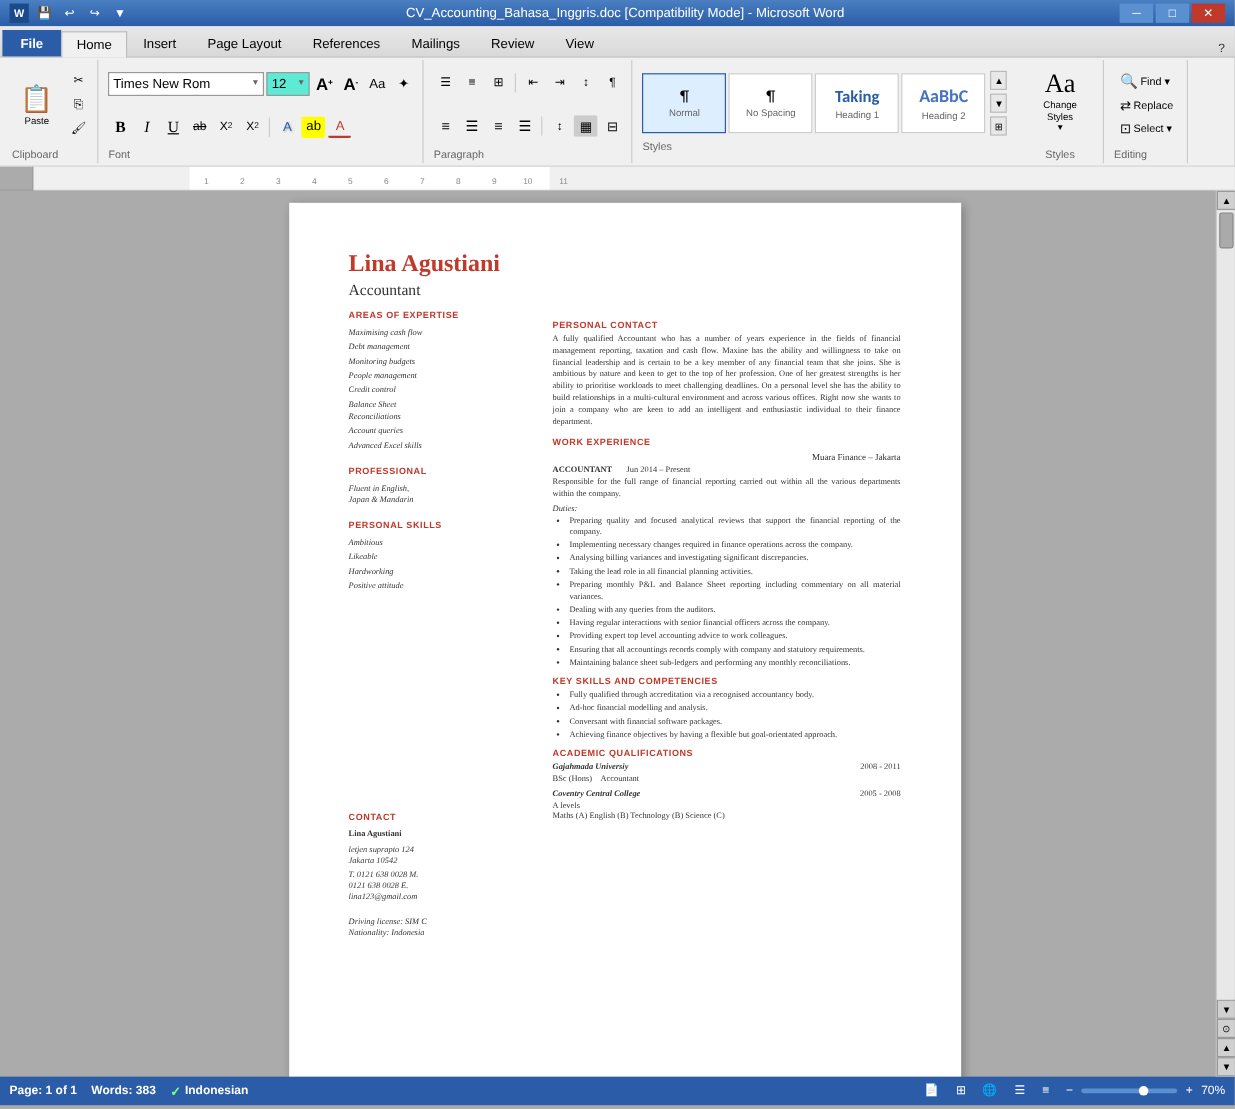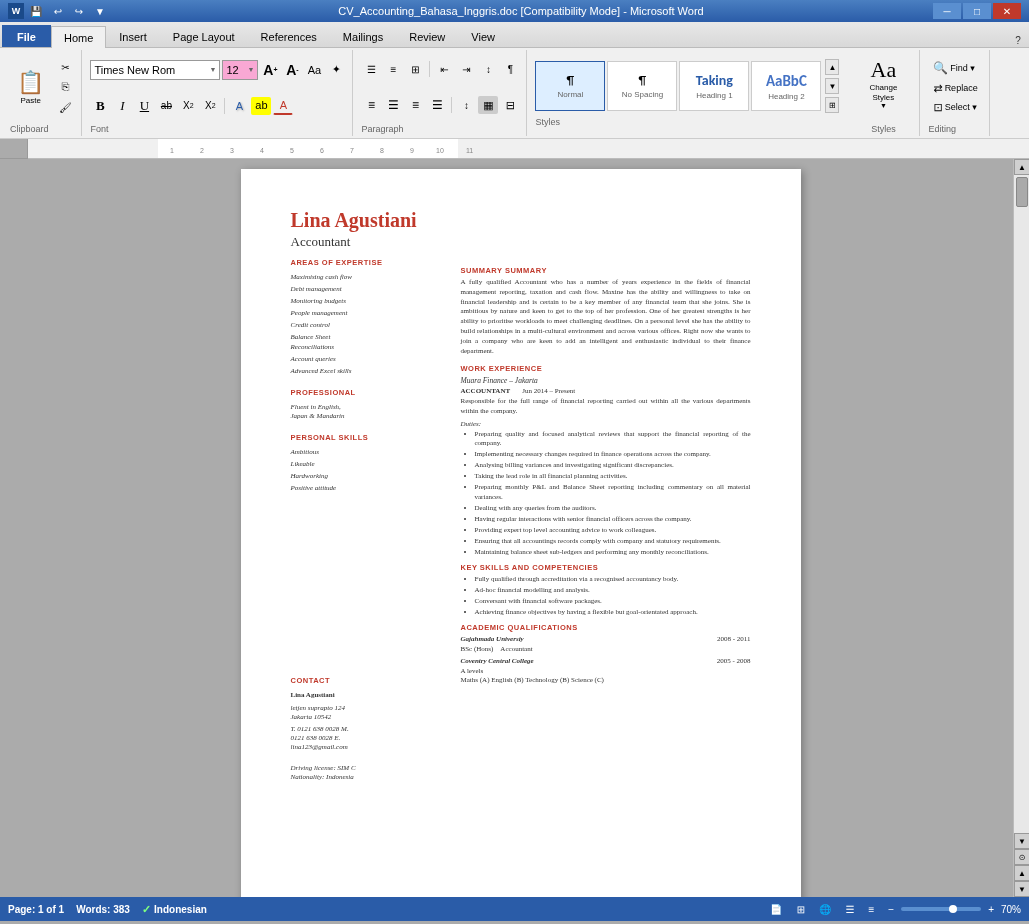--- a/index.html
+++ b/index.html
@@ -33,21 +33,21 @@
     .ribbon-tab.active { background: #f0f0f0; border-color: #bbb; border-bottom-color: #f0f0f0; margin-bottom: -1px; z-index: 1; }
     .ribbon-tab.file { background: #2a5ca8; color: white; font-weight: bold; padding: 4px 14px; }
     .ribbon-content { height: 90px; display: flex; align-items: stretch; padding: 2px 4px; gap: 2px; }
     .ribbon-group { display: flex; flex-direction: column; align-items: center; border-right: 1px solid #ccc; padding: 2px 6px; min-width: fit-content; }
     .ribbon-group-name { font-size: 9px; font-family: 'Segoe UI', Arial, sans-serif; color: #666; margin-top: auto; padding-top: 2px; }
     .ribbon-row { display: flex; align-items: center; gap: 2px; }
     .r-btn-sm { background: none; border: 1px solid transparent; cursor: pointer; display: flex; align-items: center; justify-content: center; padding: 1px 3px; font-size: 10px; border-radius: 2px; width: 20px; height: 18px; font-family: 'Segoe UI', Arial, sans-serif; }
 
     
     .font-selector { background: white; border: 1px solid #999; height: 20px; width: 130px; font-size: 11px; padding: 1px 3px; font-family: 'Segoe UI', Arial, sans-serif; display: flex; align-items: center; justify-content: space-between; }
-    .size-selector { background: #f9a8d4; border: 1px solid #999; height: 20px; width: 36px; font-size: 11px; padding: 1px 3px; font-family: 'Segoe UI', Arial, sans-serif; display: flex; align-items: center; justify-content: space-between; }
+    .size-selector { background: #5eead4; border: 1px solid #999; height: 20px; width: 36px; font-size: 11px; padding: 1px 3px; font-family: 'Segoe UI', Arial, sans-serif; display: flex; align-items: center; justify-content: space-between; }
     .dropdown-arrow { font-size: 7px; color: #666; }
 
     
     .styles-gallery { display: flex; gap: 2px; align-items: center; }
     .style-item { border: 1px solid #ccc; padding: 2px 6px; min-width: 70px; height: 50px; display: flex; flex-direction: column; align-items: center; justify-content: center; cursor: pointer; background: white; font-family: 'Calibri', sans-serif; }
     .style-item.active { border-color: #2a5ca8; background: #ddeeff; }
     .style-item .style-preview { font-size: 13px; }
     .style-item .style-name { font-size: 8px; font-family: 'Segoe UI', Arial, sans-serif; color: #666; margin-top: 2px; }
     .styles-scroll { display: flex; flex-direction: column; justify-content: space-between; height: 54px; margin-left: 2px; }
     .styles-scroll-btn { background: #e8e8e8; border: 1px solid #bbb; width: 14px; height: 16px; display: flex; align-items: center; justify-content: center; font-size: 8px; cursor: pointer; }
@@ -77,21 +77,21 @@
     .doc-page { width: 560px; min-height: 760px; background: white; box-shadow: 2px 2px 8px rgba(0,0,0,0.3); padding: 40px 50px 40px 50px; font-family: 'Times New Roman', Times, serif; font-size: 8px; color: #333; }
     .doc-name { font-size: 20px; color: #c0392b; font-weight: bold; margin-bottom: 2px; font-family: 'Times New Roman', Times, serif; }
     .doc-title-line { font-size: 13px; color: #333; margin-bottom: 8px; font-family: 'Times New Roman', Times, serif; }
     .doc-body-text { font-size: 7px; line-height: 1.4; font-family: 'Times New Roman', Times, serif; text-align: justify; }
     .doc-two-col { display: flex; gap: 20px; }
     .doc-left-col { width: 150px; min-width: 150px; }
     .doc-right-col { flex: 1; }
     .left-section-title { font-size: 7.5px; color: #c0392b; font-weight: bold; letter-spacing: 0.5px; font-family: Arial, sans-serif; margin-bottom: 6px; }
     .left-item { font-size: 7px; font-style: italic; color: #333; margin-bottom: 3px; font-family: 'Times New Roman', Times, serif; line-height: 1.3; }
     .right-section-title { font-size: 7.5px; color: #c0392b; font-weight: bold; letter-spacing: 0.5px; font-family: Arial, sans-serif; margin: 8px 0 3px 0; }
-    .work-company { font-size: 7.5px; font-style: italic; color: #333; margin-bottom: 2px; font-family: 'Times New Roman', Times, serif; }
+    .work-company { font-size: 7.5px; color: #333; margin-bottom: 2px; font-family: 'Times New Roman', Times, serif; text-align: right; }
     .work-position-row { display: flex; gap: 12px; font-size: 7px; font-family: 'Times New Roman', Times, serif; margin-bottom: 2px; }
     .work-position { font-weight: bold; }
     .work-dates { }
     .duties-label { font-size: 7px; font-style: italic; font-family: 'Times New Roman', Times, serif; margin: 3px 0 2px 0; }
     .bullet-list { padding-left: 14px; margin: 0; }
     .bullet-list li { font-size: 7px; font-family: 'Times New Roman', Times, serif; margin-bottom: 2px; text-align: justify; line-height: 1.3; }
 
     
     .status-bar { background: #2a5ca8; height: 24px; display: flex; align-items: center; justify-content: space-between; padding: 0 8px; font-size: 10px; font-family: 'Segoe UI', Arial, sans-serif; color: white; }
     .status-left { display: flex; gap: 12px; align-items: center; font-weight: bold; }
@@ -366,21 +366,21 @@
           <div class="left-section-title">CONTACT</div>
           <div class="left-item" style="font-weight:bold;font-style:normal">Lina Agustiani</div>
           <div class="left-item">letjen suprapto 124<br>Jakarta 10542</div>
           <div class="left-item">T. 0121 638 0028  M.<br>0121 638 0028  E.<br>lina123@gmail.com</div>
           <br>
           <div class="left-item">Driving license: SIM C<br>Nationality: Indonesia</div>
         </div>
 
         <div class="doc-right-col">
 
-          <div class="right-section-title">SUMMARY SUMMARY</div>
+          <div class="right-section-title">PERSONAL CONTACT</div>
           <div class="doc-body-text">A fully qualified Accountant who has a number of years experience in the fields of financial management reporting, taxation and cash flow. Maxine has the ability and willingness to take on financial leadership and is certain to be a key member of any financial team that she joins. She is ambitious by nature and keen to get to the top of her profession. One of her greatest strengths is her ability to prioritise workloads to meet challenging deadlines. On a personal level she has the ability to build relationships in a multi-cultural environment and across various offices. Right now she wants to join a company who are keen to add an intelligent and enthusiastic individual to their finance department.</div>
 
           <div class="right-section-title" style="margin-top:8px">WORK EXPERIENCE</div>
           <div class="work-company">Muara Finance – Jakarta</div>
           <div class="work-position-row">
             <span class="work-position">ACCOUNTANT</span>
             <span class="work-dates">Jun 2014 – Present</span>
           </div>
           <div class="doc-body-text">Responsible for the full range of financial reporting carried out within all the various departments within the company.</div>
           <div class="duties-label">Duties:</div>

